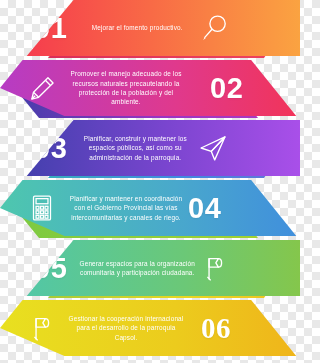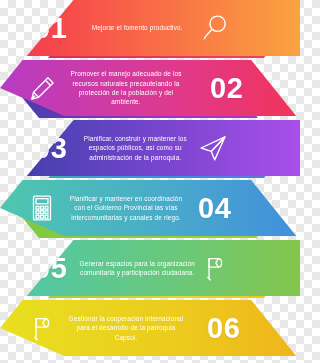--- a/index.html
+++ b/index.html
@@ -123,21 +123,21 @@
             <rect x="23.6" y="18" width="3.4" height="3.4"></rect>
           <rect x="13" y="23.3" width="3.4" height="3.4"></rect>
             <rect x="18.3" y="23.3" width="3.4" height="3.4"></rect>
             <rect x="23.6" y="23.3" width="3.4" height="3.4"></rect>
           <rect x="13" y="28.6" width="3.4" height="3.4"></rect>
             <rect x="18.3" y="28.6" width="3.4" height="3.4"></rect>
             <rect x="23.6" y="28.6" width="3.4" height="3.4"></rect>
         </svg>
       </div>
       <div class="txt" style="margin-left:6px;">Planificar y mantener en coordinación con el Gobierno Provincial las vías intercomunitarias y canales de riego.</div>
-      <div class="num" style="margin-left:14px;">04</div>
+      <div class="num" style="margin-left:4px;">04</div>
     </div>
   </div>
 
   <div class="band" style="top:240px;">
     <div class="shadow dir-r" style="top:36px;background:linear-gradient(90deg,#8cc63f,#e8d820 60%,#f0c020);"></div>
     <div class="body dir-r lay-r" style="top:0;background:linear-gradient(90deg,#4ec7ae 0%,#6bc877 55%,#8cc63f 100%);">
       <div class="num">05</div>
       <div class="txt" style="margin-left:12px;">Generar espacios para la organización comunitaria y participación ciudadana.</div>
       <div class="ico">
         <svg viewBox="0 0 40 40" fill="none" stroke="#ffffff" stroke-width="1.6" stroke-linejoin="round" stroke-linecap="round">
@@ -154,17 +154,17 @@
     <div class="body dir-l lay-l" style="top:0;background:linear-gradient(90deg,#e8e020 0%,#eccb1d 55%,#f0b01a 100%);">
       <div class="ico">
         <svg viewBox="0 0 40 40" fill="none" stroke="#ffffff" stroke-width="1.6" stroke-linejoin="round" stroke-linecap="round">
           <path d="M13 9 h11 l-3 5 3 5 h-11 z"></path>
           <path d="M24 9 c5 0 5 10 0 10"></path>
           <line x1="13" y1="9" x2="13" y2="33"></line>
           <line x1="11.5" y1="31" x2="14.5" y2="34"></line>
         </svg>
       </div>
       <div class="txt" style="margin-left:6px;">Gestionar la cooperación internacional para el desarrollo de la parroquia Capsol.</div>
-      <div class="num" style="margin-left:23px;">06</div>
+      <div class="num" style="margin-left:17px;font-family:Liberation Serif, serif;">06</div>
     </div>
   </div>
 
 </div>
 
 </body></html>

